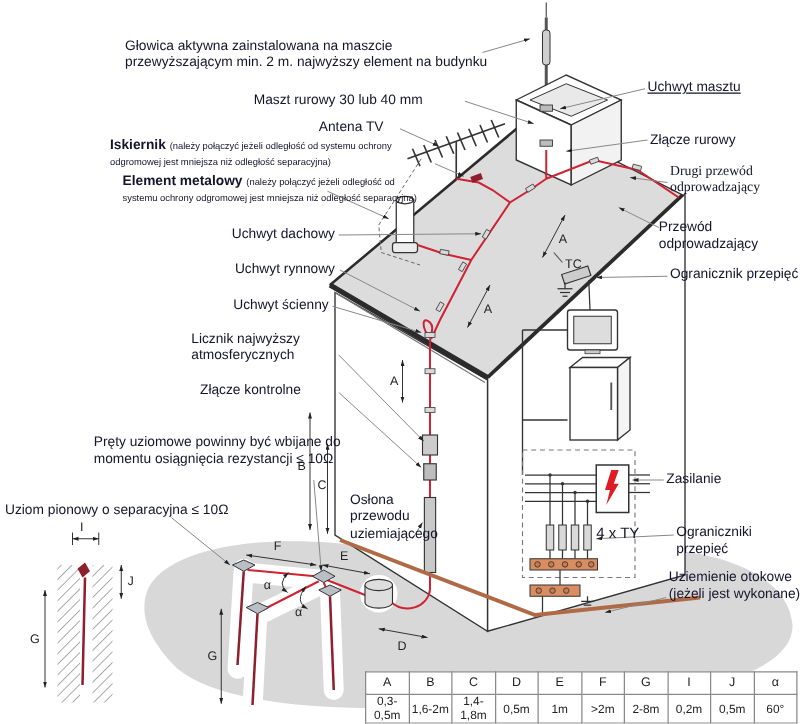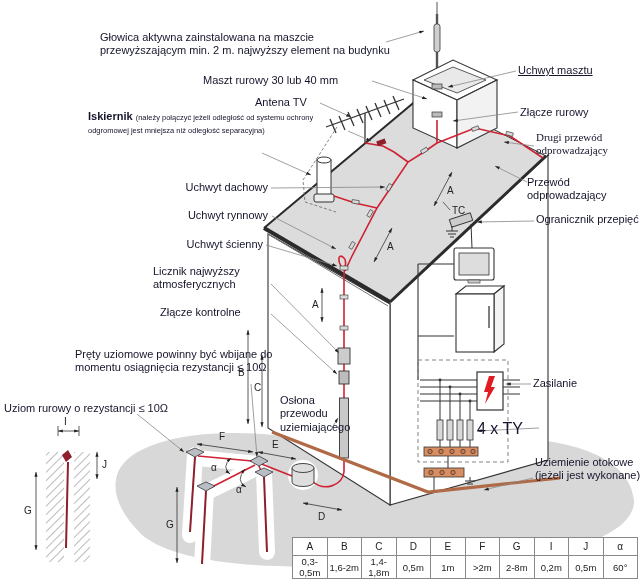--- a/index.html
+++ b/index.html
@@ -295,36 +295,38 @@
     <line x1="531" y1="384" x2="506" y2="384" marker-end="url(#ah)"></line>
     <line x1="539" y1="428" x2="477" y2="431" marker-end="url(#ah)"></line>
     <line x1="533" y1="478" x2="484" y2="490" marker-end="url(#ah)"></line>
   </g>
 </svg>
 
   <div class="lbl" style="left:100px;top:31px;width:300px;">Głowica aktywna zainstalowana na maszcie przewyższającym min. 2 m. najwyższy element na budynku</div>
   <div class="lbl" style="left:203px;top:74px;width:170px;">Maszt rurowy  30 lub 40 mm</div>
   <div class="lbl" style="left:255px;top:96px;">Antena TV</div>
   <div class="lbl" style="left:88px;top:110px;width:262px;"><b>Iskiernik</b> <span class="note">(należy połączyć jeżeli odległość od systemu ochrony odgromowej jest mniejsza niż odległość separacyjna)</span></div>
+  <div class="lbl" style="left:98px;top:139px;width:238px;"><b>Element metalowy</b> <span class="note">(należy połączyć jeżeli odległość od systemu ochrony odgromowej jest mniejsza niż odległość separacyjna)</span></div>
   <div class="lbl ra" style="left:158px;top:181px;width:110px;">Uchwyt dachowy</div>
   <div class="lbl ra" style="left:153px;top:209px;width:115px;">Uchwyt rynnowy</div>
   <div class="lbl ra" style="left:158px;top:238px;width:105px;">Uchwyt ścienny</div>
   <div class="lbl" style="left:153px;top:265px;width:118px;">Licznik najwyższy atmosferycznych</div>
   <div class="lbl" style="left:160px;top:306px;width:110px;">Złącze kontrolne</div>
   <div class="lbl" style="left:75px;top:348px;width:200px;">Pręty uziomowe powinny być wbijane do momentu osiągnięcia rezystancji ≤ 10Ω</div>
-  <div class="lbl" style="left:4px;top:402px;width:240px;">Uziom rurowy o rezystancji ≤ 10Ω</div>
+  <div class="lbl" style="left:4px;top:402px;width:240px;">Uziom pionowy o separacyjna ≤ 10Ω</div>
   <div class="lbl" style="left:280px;top:394px;width:80px;">Osłona przewodu uziemiającego</div>
 
   <div class="lbl" style="left:518px;top:64px;text-decoration:underline;">Uchwyt masztu</div>
   <div class="lbl" style="left:520px;top:106px;">Złącze rurowy</div>
   <div class="lbl" style="left:536px;top:131px;width:102px;font-family:Liberation Serif, serif;">Drugi przewód odprowadzający</div>
   <div class="lbl" style="left:527px;top:176px;width:115px;">Przewód odprowadzający</div>
   <div class="lbl" style="left:536px;top:213px;width:104px;">Ogranicznik przepięć</div>
   <div class="lbl" style="left:533px;top:377px;">Zasilanie</div>
-  <div class="lbl" style="left:477px;top:419px;font-size:16px;">4 x TY</div>
+  <div class="lbl" style="left:477px;top:419px;font-size:12px;">4 x TY</div>
+  <div class="lbl" style="left:541px;top:420px;width:100px;">Ograniczniki przepięć</div>
   <div class="lbl" style="left:535px;top:456px;width:108px;">Uziemienie otokowe (jeżeli jest wykonane)</div>
 
   <table class="dim">
     <tbody>
         <tr>
       <td>A</td>
       <td>B</td>
       <td>C</td>
       <td>D</td>
       <td>E</td>

